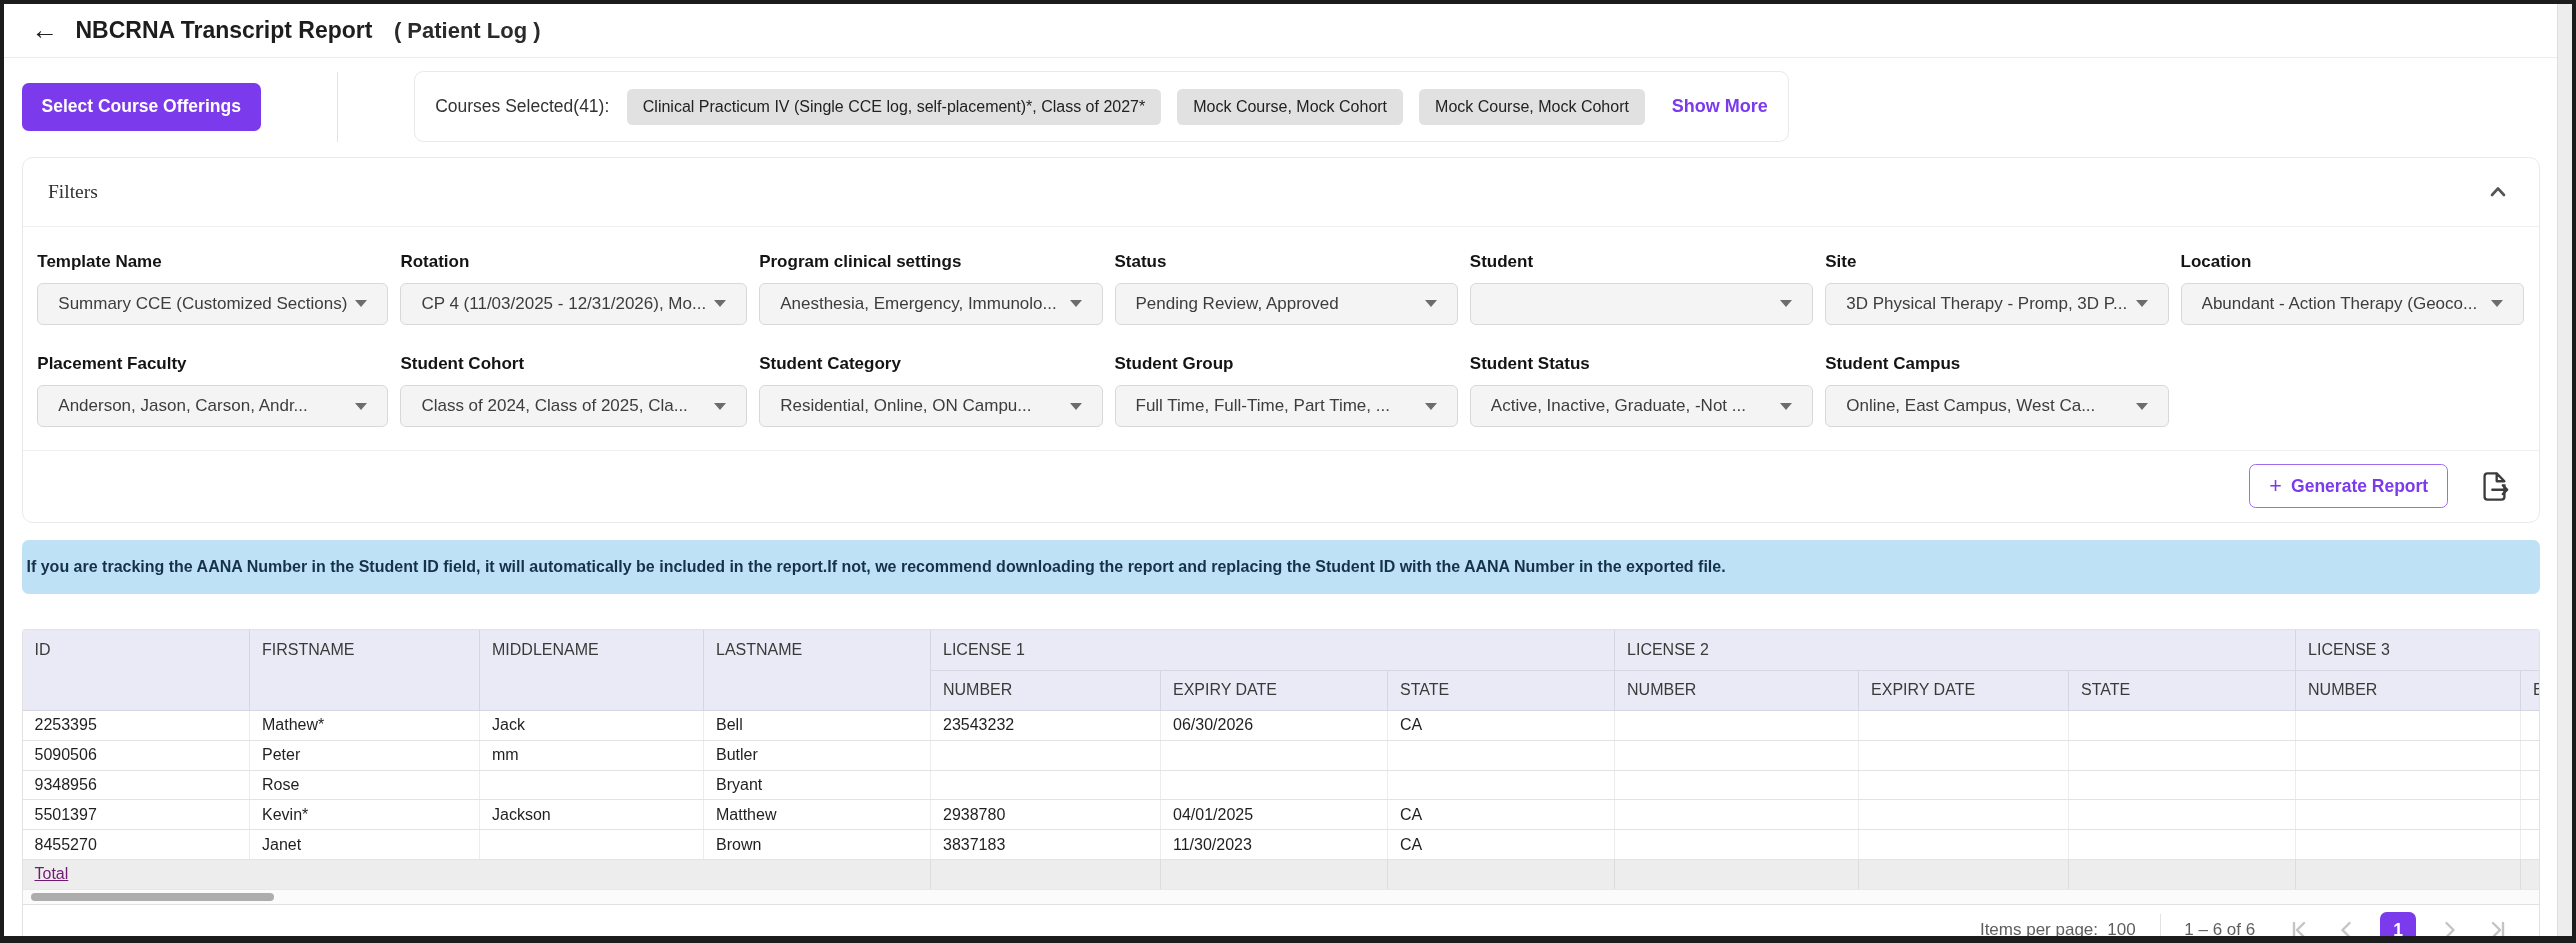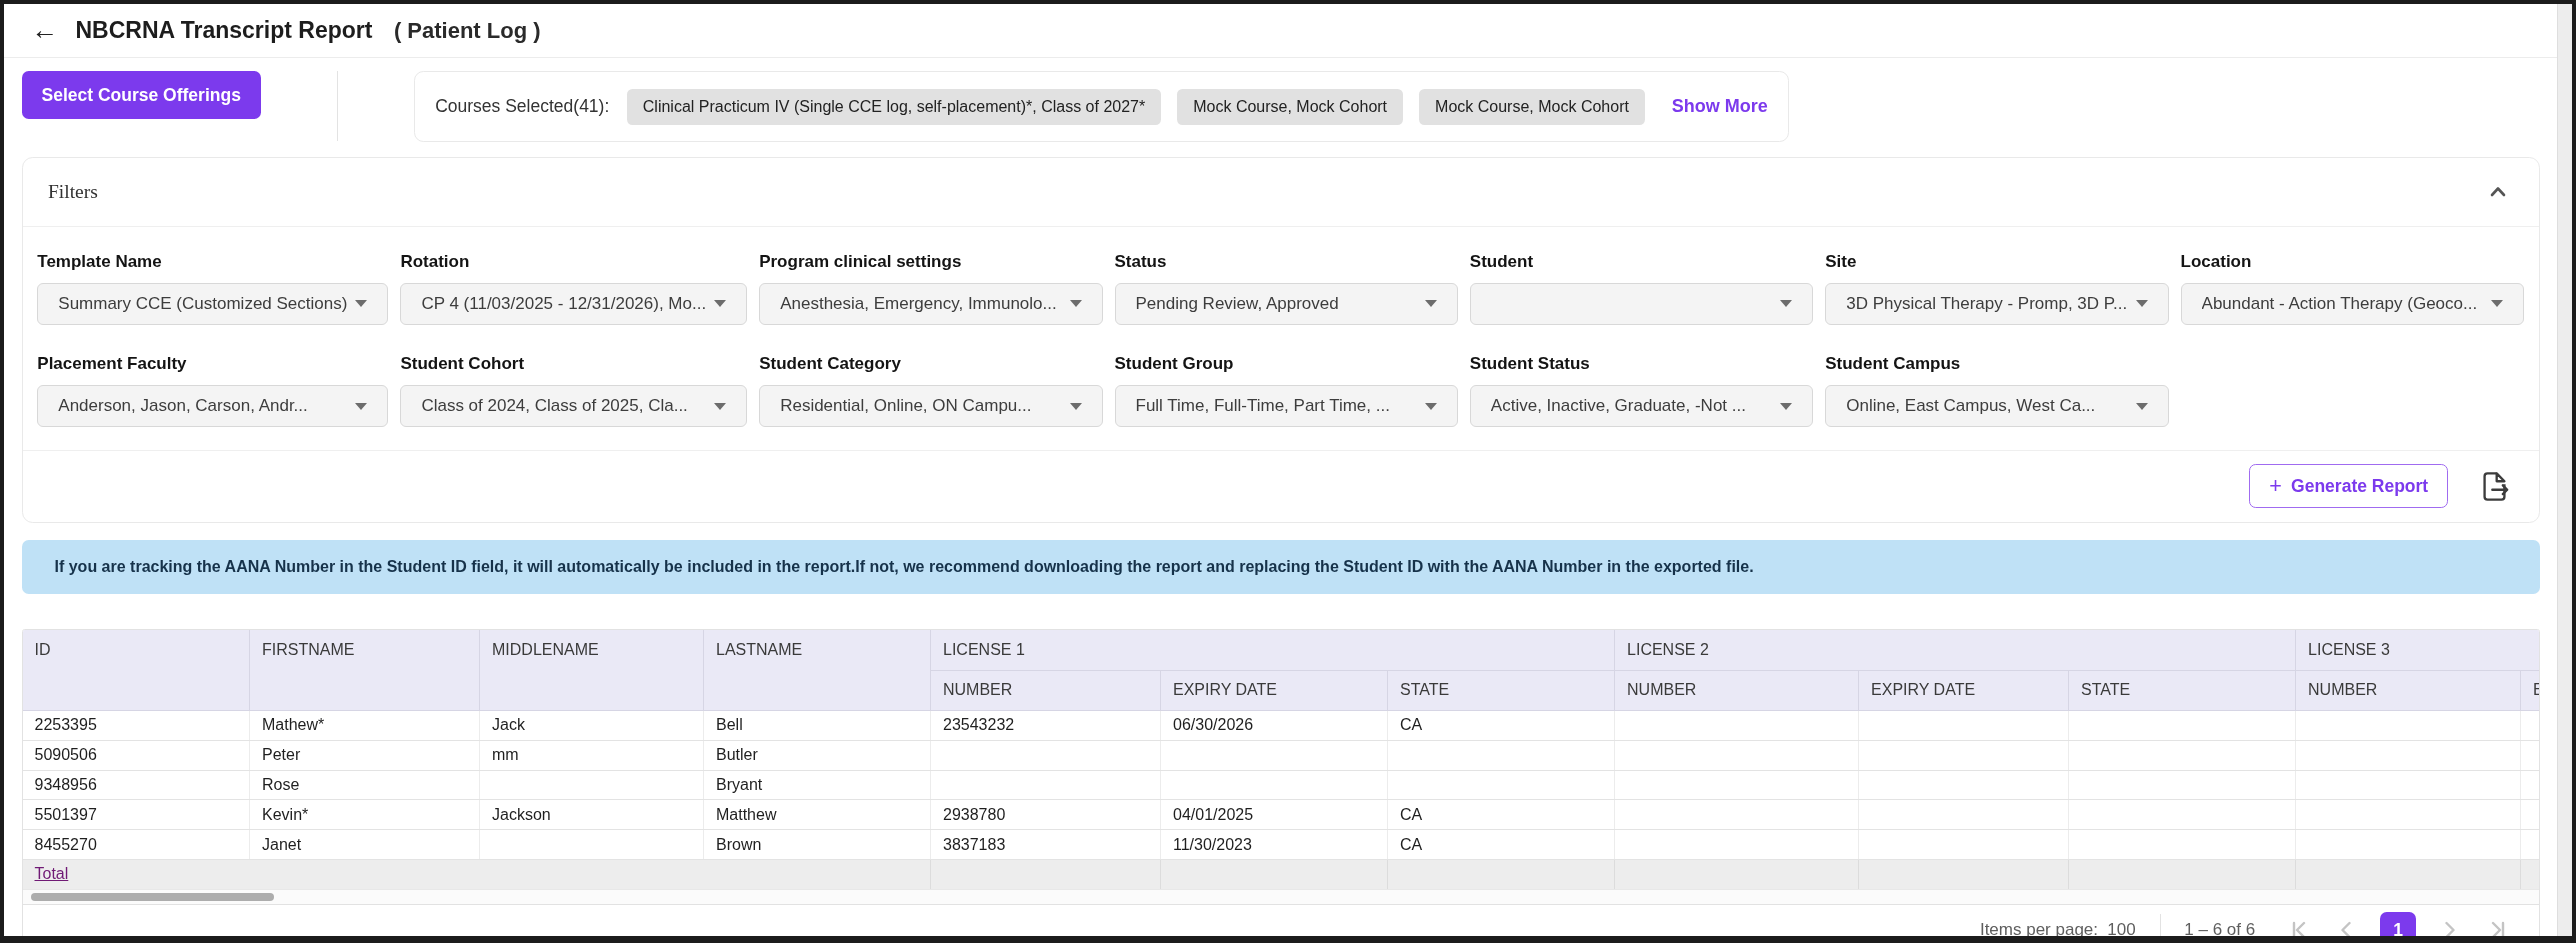--- a/index.html
+++ b/index.html
@@ -20,21 +20,21 @@
   
   .page-header {
     display:flex; align-items:center; gap:17.5px;
     height:54px; padding:0 27px; border-bottom:0.7px solid #ececec;
   }
   .back-arrow { font-size:27px; color:#222; line-height:1; cursor:pointer; }
   .page-title { font-size:23px; font-weight:700; color:#1d1d1d; }
   .page-subtitle { font-size:22px; font-weight:600; color:#2a2a2a; margin-left:4px; }
 
   
-  .course-row { display:flex; margin:13.4px 17.5px 0 17.5px;gap:48px; }
+  .course-row { display:flex; align-items:center; margin:13.4px 17.5px 0 17.5px;gap:48px; }
   .btn-primary {
     background:var(--accent); color:#fff; border:none; border-radius:6.7px;
     font-family:inherit; font-size:17.5px; font-weight:700;
     height:48px; padding:0 20px; cursor:pointer;
   }
   .course-divider { width:1.3px; height:70px; background:#e3e3e3; margin:0 28px; }
   .courses-box {
     display:flex; align-items:center; gap:17.5px; height:71px;
     border:1.3px solid #e9e9e9; border-radius:9.4px; padding:0 20px; width:fit-content;
   }
@@ -78,21 +78,21 @@
     display:flex; align-items:center; gap:9.4px;
     background:#fff; border:1.3px solid #a06bf0; color:var(--accent); border-radius:6.7px;
     font-family:inherit; font-size:17.5px; font-weight:600; height:44px; padding:0 19px; cursor:pointer;
   }
   .btn-outline .plus { font-size:21.5px; font-weight:400; line-height:1; }
   .export-btn { width:38px; height:38px; display:flex; align-items:center; justify-content:center; cursor:pointer; }
 
   
   .info-banner {
     margin:17.5px 17.5px 0 17.5px; background:var(--banner); border-radius:6.7px;
-    padding:17px 33px; font-size:16px; font-weight:700; color:#16324a; line-height:20px;
+    padding:17px 5px; font-size:16px; font-weight:700; color:#16324a; line-height:20px;
   }
 
   
   .table-card { margin:35px 17.5px 0 17.5px; border:0.7px solid #e2e2e2; border-radius:2.7px 2.7px 9.4px 9.4px; overflow:hidden; background:#fff; }
   table { border-collapse:collapse; table-layout:fixed; width:2517px; }
   th, td { white-space:nowrap; overflow:hidden; text-align:left; }
   thead th {
     background:var(--head-bg); color:#3a3a3a; font-size:16px; font-weight:500;
     border-right:0.7px solid #d6d5e4; border-bottom:0.7px solid #d6d5e4;
     padding:10.7px 12px; vertical-align:top;

